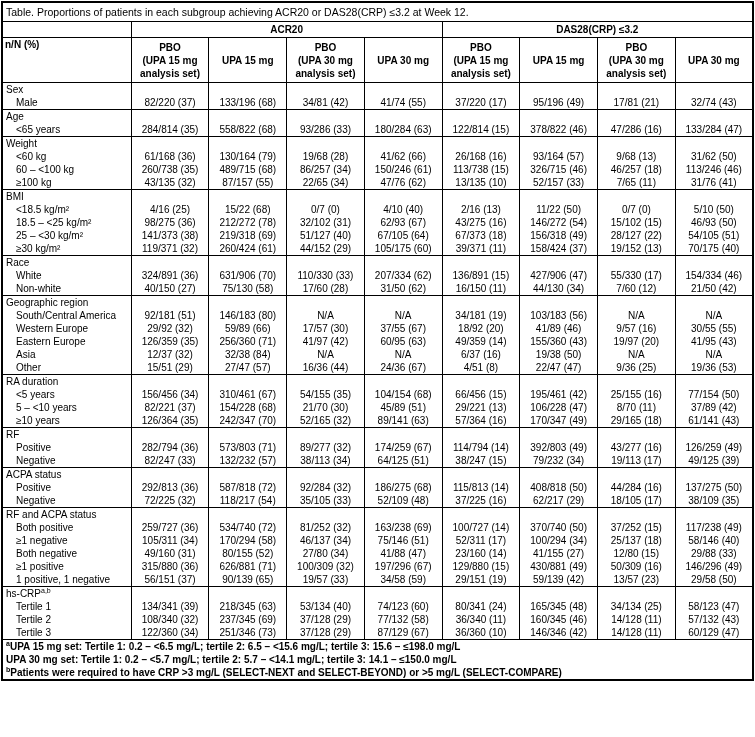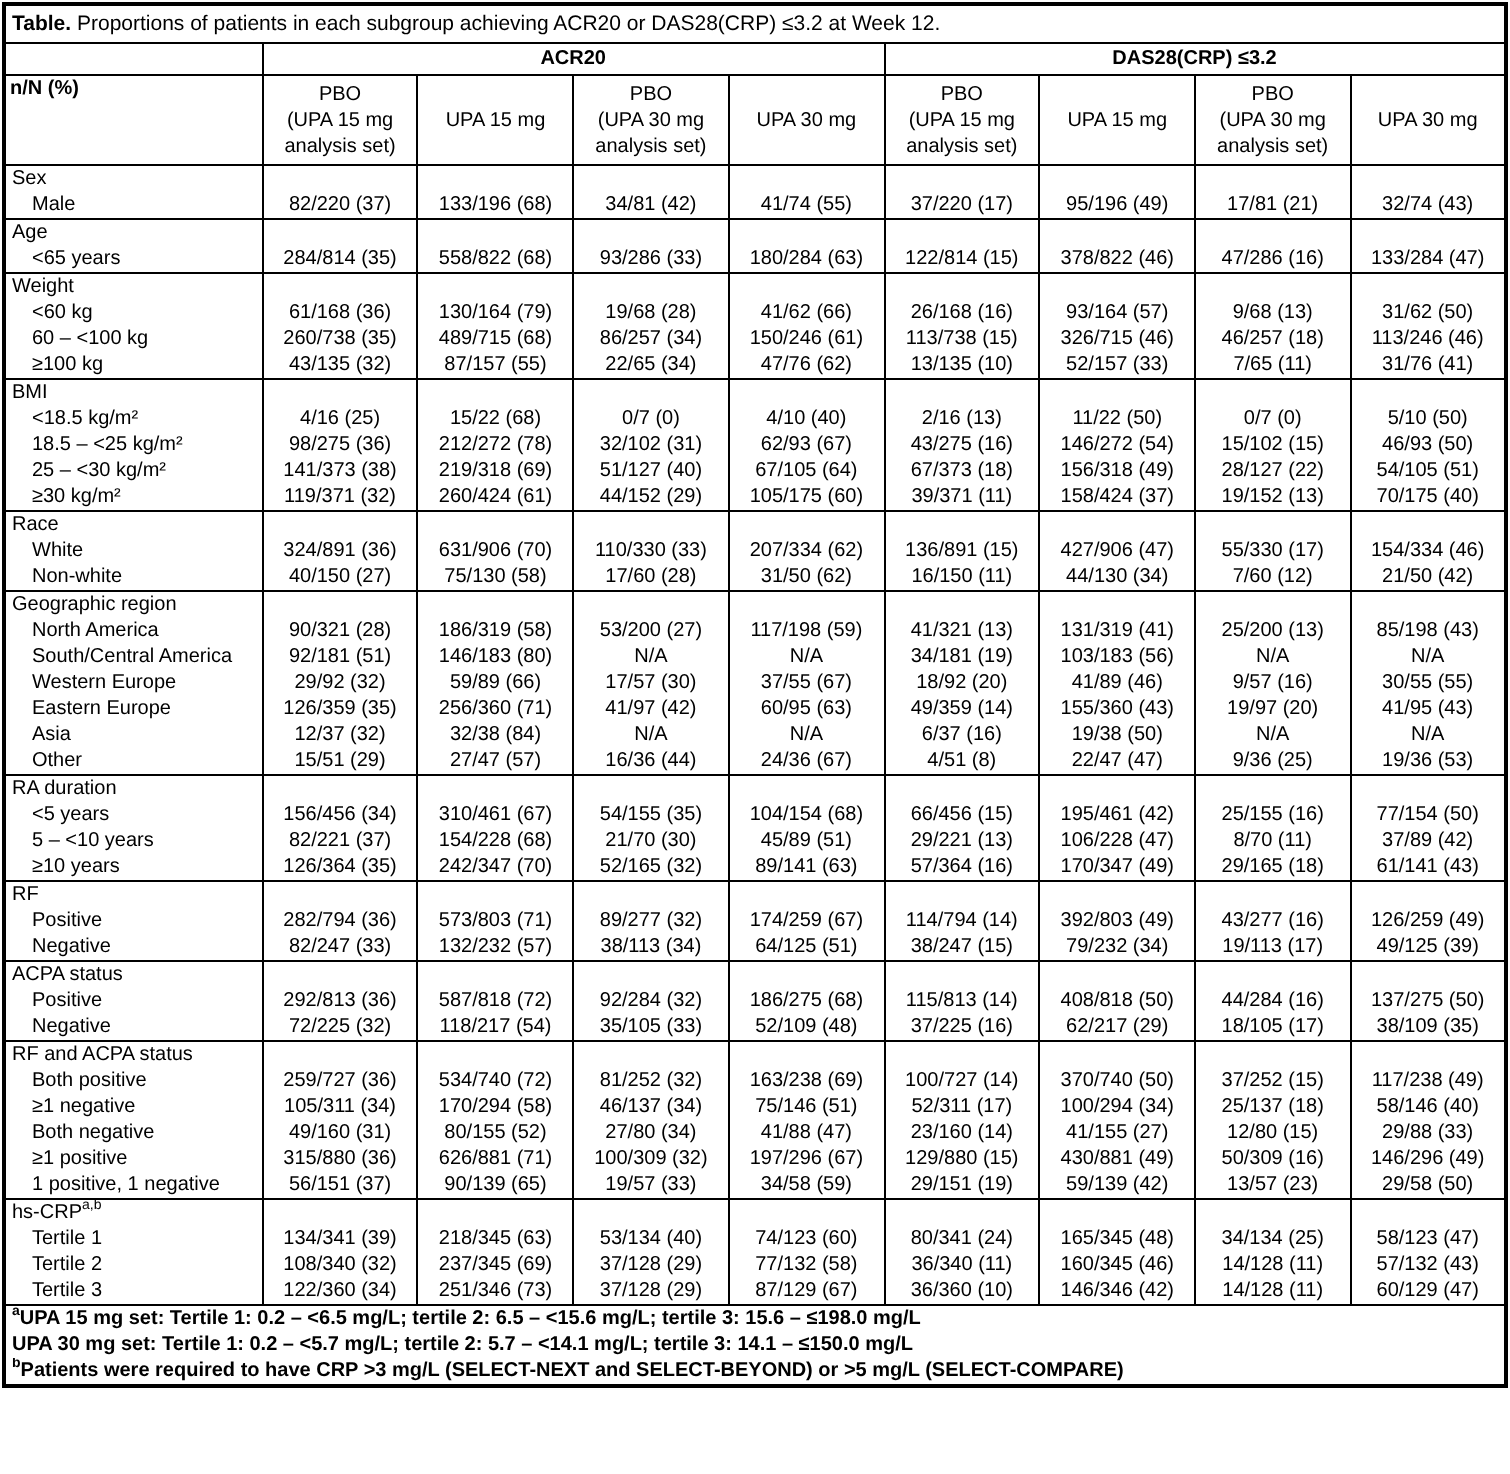--- a/index.html
+++ b/index.html
@@ -18,35 +18,35 @@
   col.c-data{width:10.35%;}
   td{padding:0 2px;vertical-align:middle;overflow:hidden;}
   
   td.title-cell{
     border-bottom:1px solid #000;
     font-size:10.5px;
     padding:2px 3px;
     height:14px;
     white-space:nowrap;
   }
-  td.title-cell b{font-weight:bold;}
+  td.title-cell b{font-weight:normal;}
   
   td.group-cell{
     border:1px solid #000;
     text-align:center;
     font-weight:bold;
     height:15px;
     margin-top:48px;
   }
   td.group-spacer{border-bottom:1px solid #000;}
   
   td.colhead{
     border:1px solid #000;
     text-align:center;
-    font-weight:normal;
+    font-weight:bold;
     white-space:pre-line;
     line-height:13px;
     height:44px;
   }
   td.nn-cell{
     border:1px solid #000;
     font-weight:bold;
     vertical-align:top;
     padding-top:1px;
   }
@@ -295,31 +295,20 @@
           <td class="cell"></td>
           <td class="cell"></td>
           <td class="cell"></td>
           <td class="cell"></td>
           <td class="cell"></td>
           <td class="cell"></td>
           <td class="cell"></td>
           <td class="cell"></td>
         </tr>
         <tr>
-          <td class="label sub">North America</td>
-          <td class="cell">90/321 (28)</td>
-          <td class="cell">186/319 (58)</td>
-          <td class="cell">53/200 (27)</td>
-          <td class="cell">117/198 (59)</td>
-          <td class="cell">41/321 (13)</td>
-          <td class="cell">131/319 (41)</td>
-          <td class="cell">25/200 (13)</td>
-          <td class="cell">85/198 (43)</td>
-        </tr>
-        <tr>
           <td class="label sub">South/Central America</td>
           <td class="cell">92/181 (51)</td>
           <td class="cell">146/183 (80)</td>
           <td class="cell">N/A</td>
           <td class="cell">N/A</td>
           <td class="cell">34/181 (19)</td>
           <td class="cell">103/183 (56)</td>
           <td class="cell">N/A</td>
           <td class="cell">N/A</td>
         </tr>

